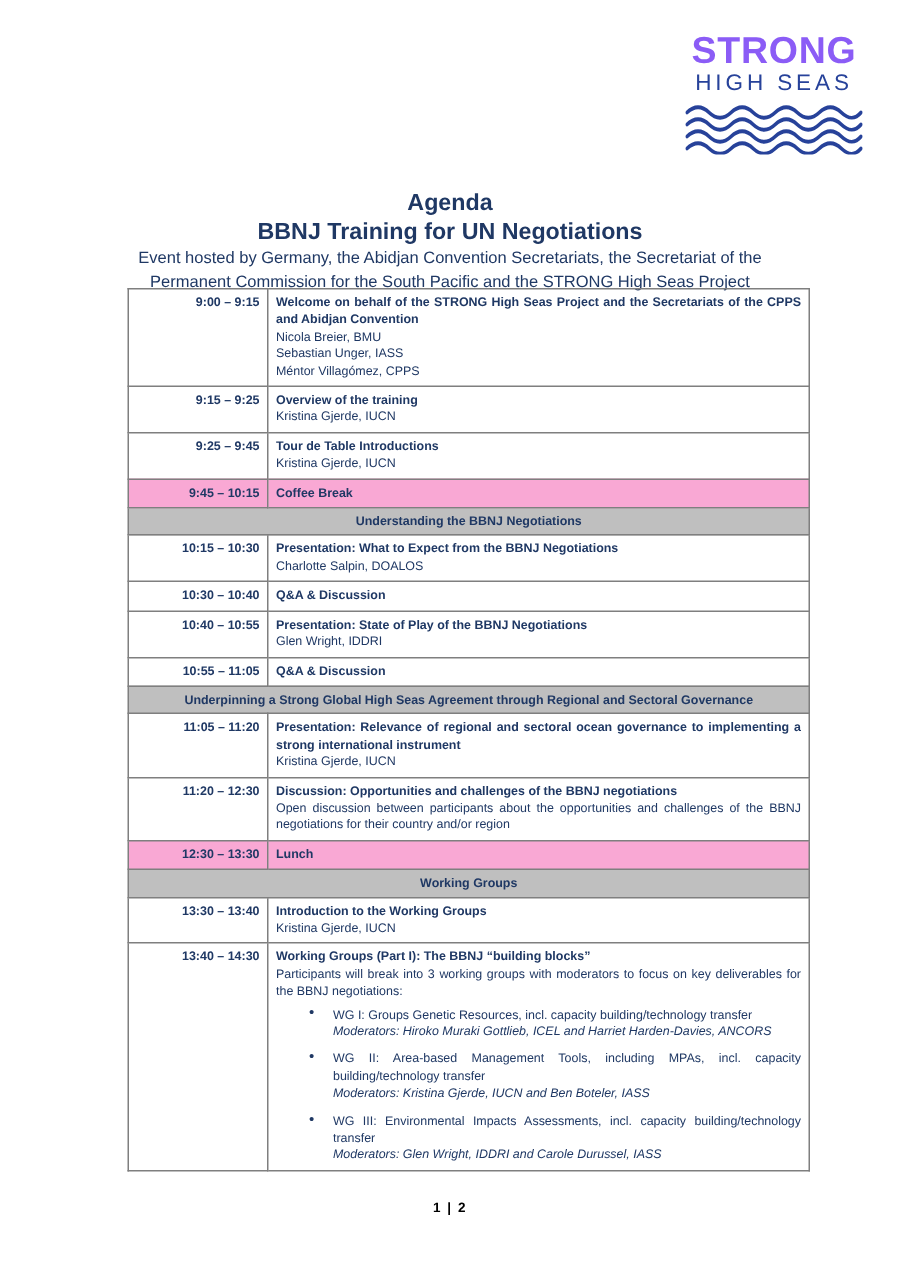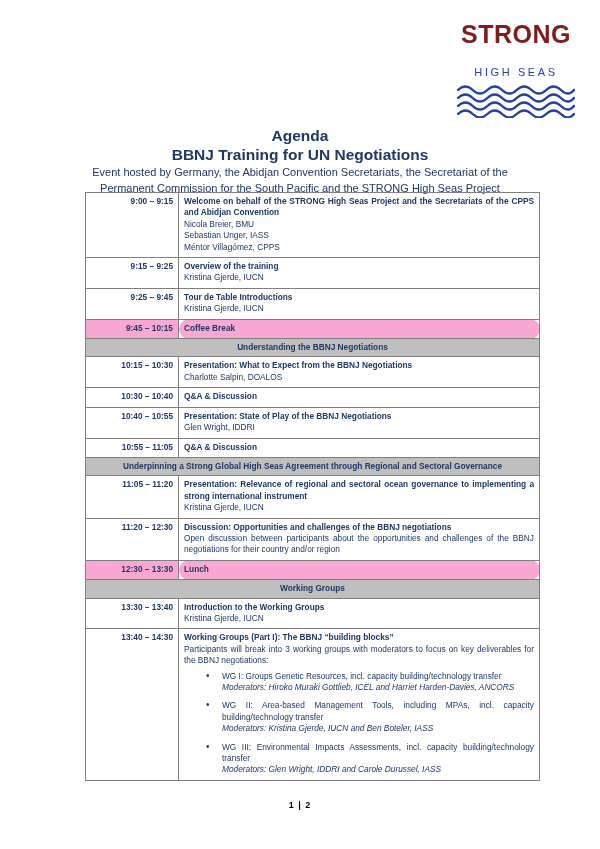--- a/index.html
+++ b/index.html
@@ -28,31 +28,31 @@
     top: 22px;
     right: 25px;
     width: 118px;
     text-align: center;
     line-height: 1;
   }
   .logo-strong {
     font-size: 25px;
     font-weight: bold;
     letter-spacing: 0.5px;
-    color: #7f1d1d;
+    color: #8b5cf6;
     display: block;
     font-family: "Liberation Sans", sans-serif;
   }
   .logo-highseas {
-    font-size: 11px;
+    font-size: 15px;
     font-weight: normal;
     letter-spacing: 2.6px;
     color: #27429a;
     display: block;
-    margin-top: 20px;
+    margin-top: 1px;
     font-family: "Liberation Sans", sans-serif;
   }
   .logo-waves {
     display: block;
     margin-top: 6px;
     width: 118px;
     height: 34px;
   }
 
   
@@ -100,21 +100,20 @@
   }
   td.time {
     width: 82px;
     text-align: right;
     font-weight: bold;
     white-space: nowrap;
     font-size: 8.3px;
   }
   td.desc {
     width: 350px;
-    border-radius: 16px;
   }
   .ttl {
     font-weight: bold;
     display: block;
     text-align: justify;
   }
   .ttl.nojust { text-align: left; }
   .sub {
     font-weight: normal;
     display: block;

